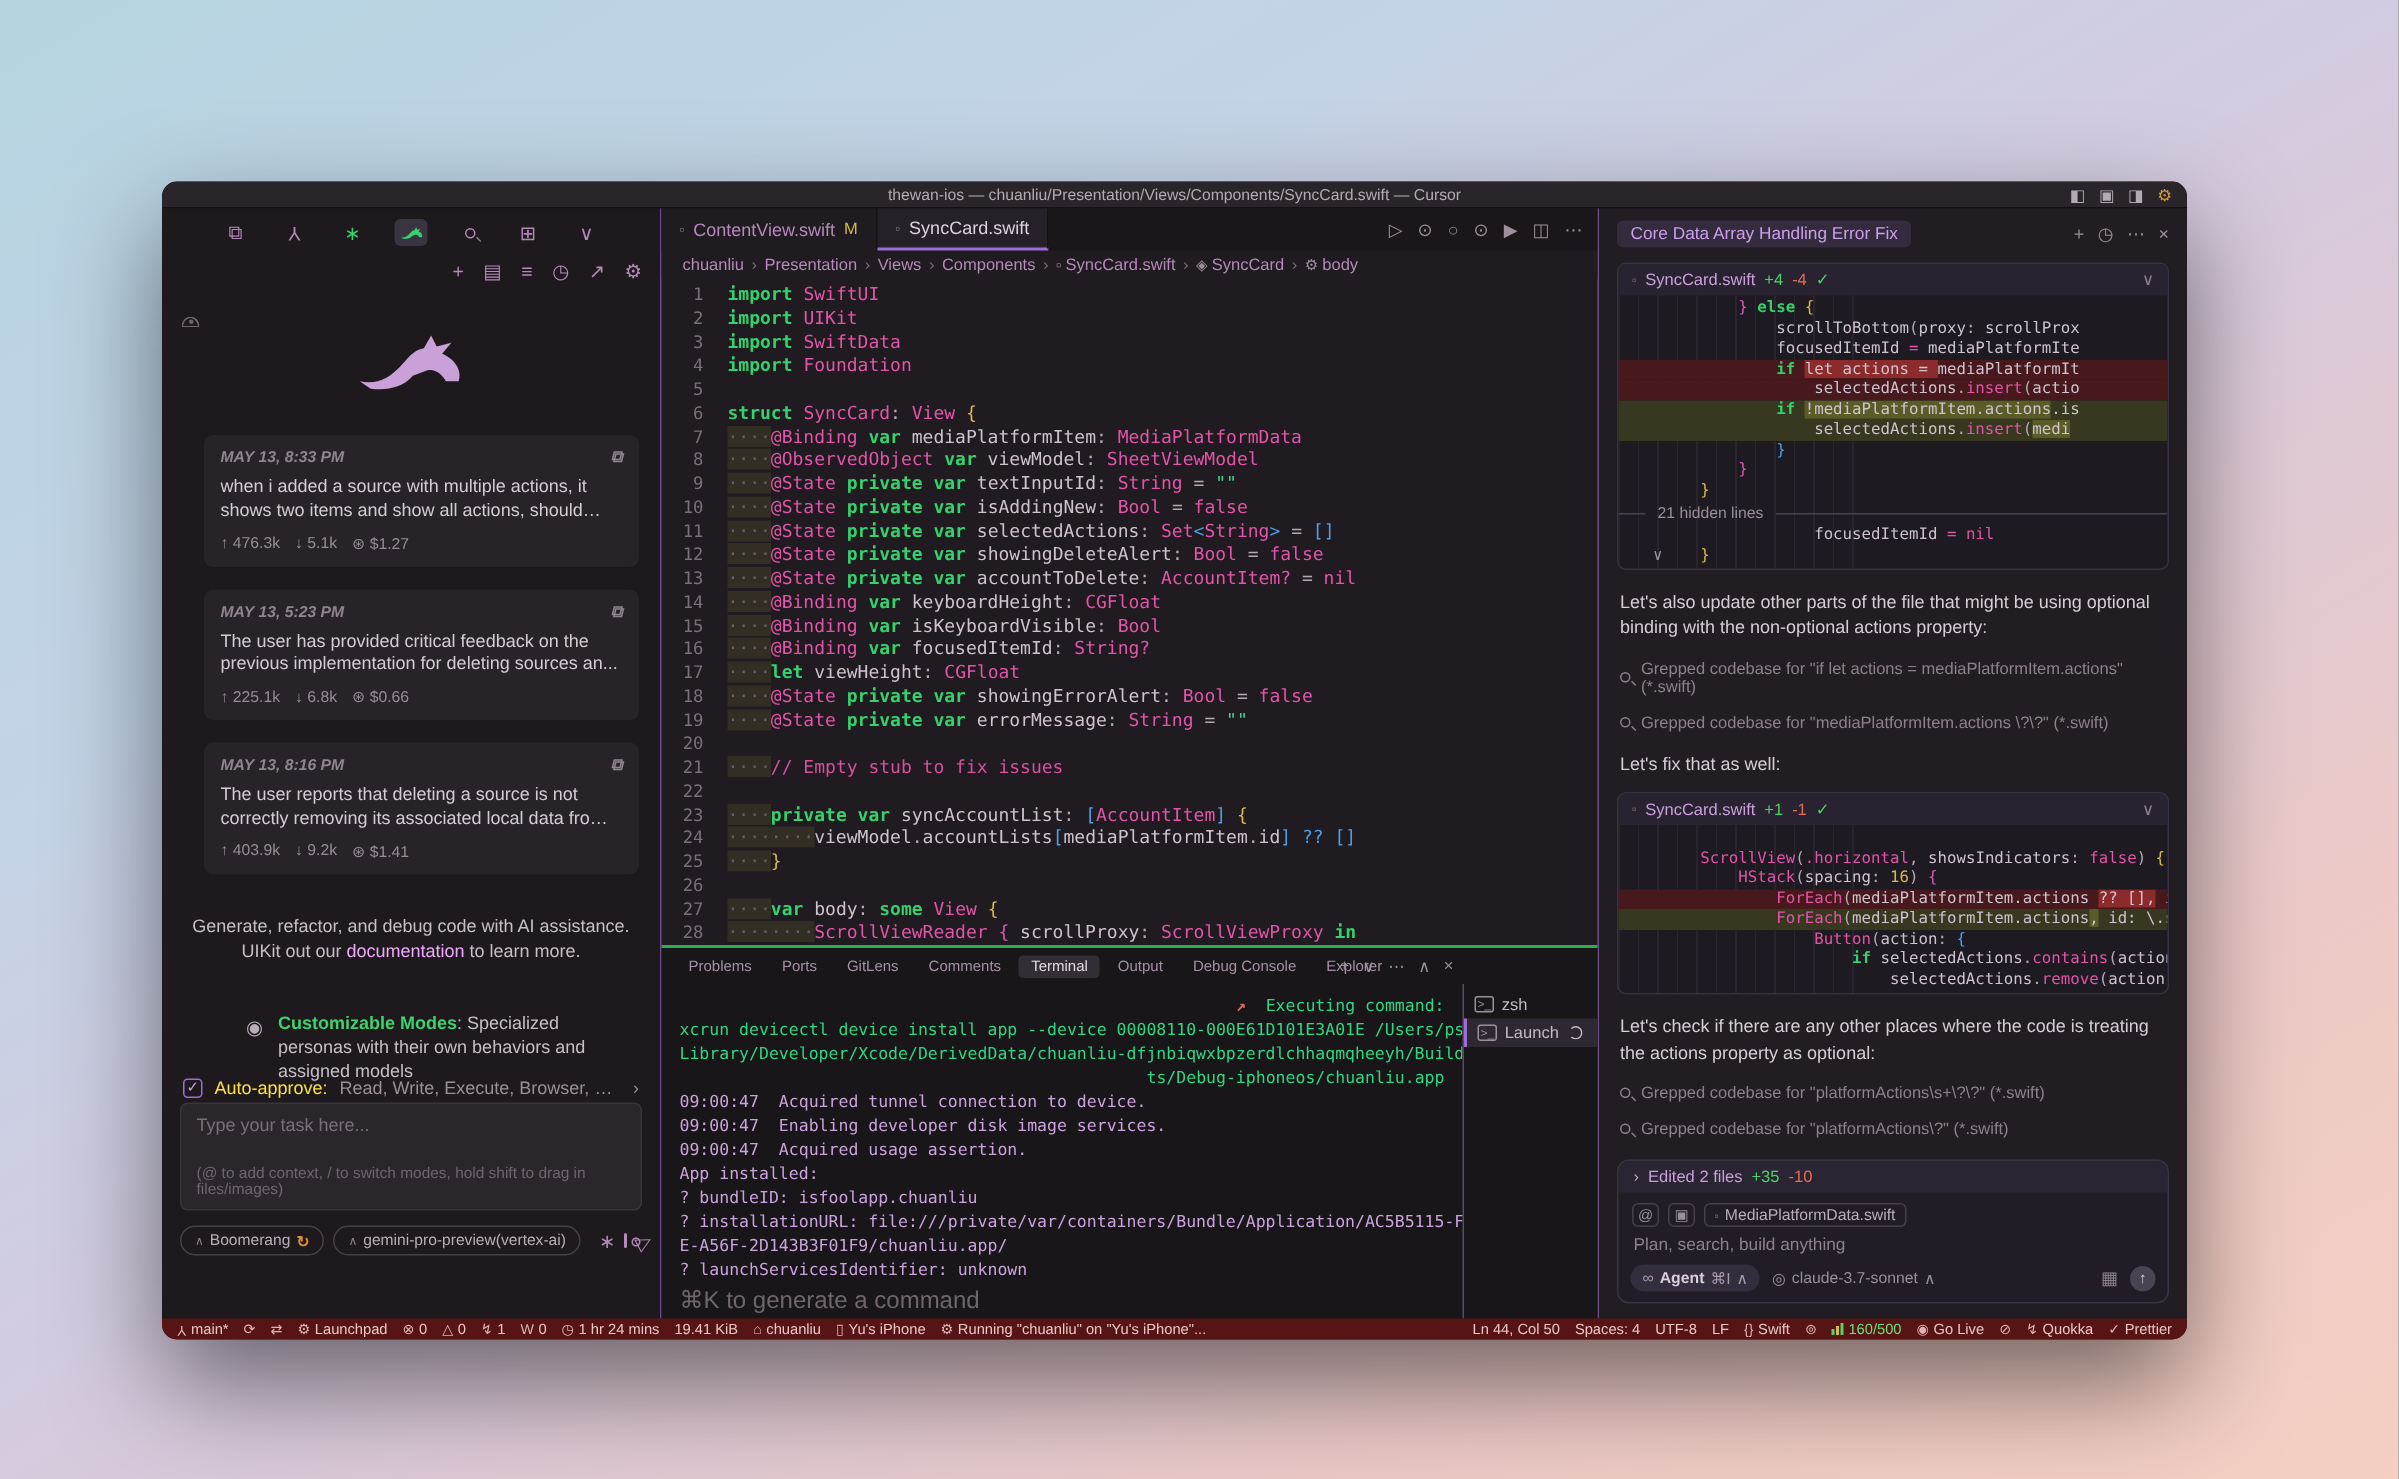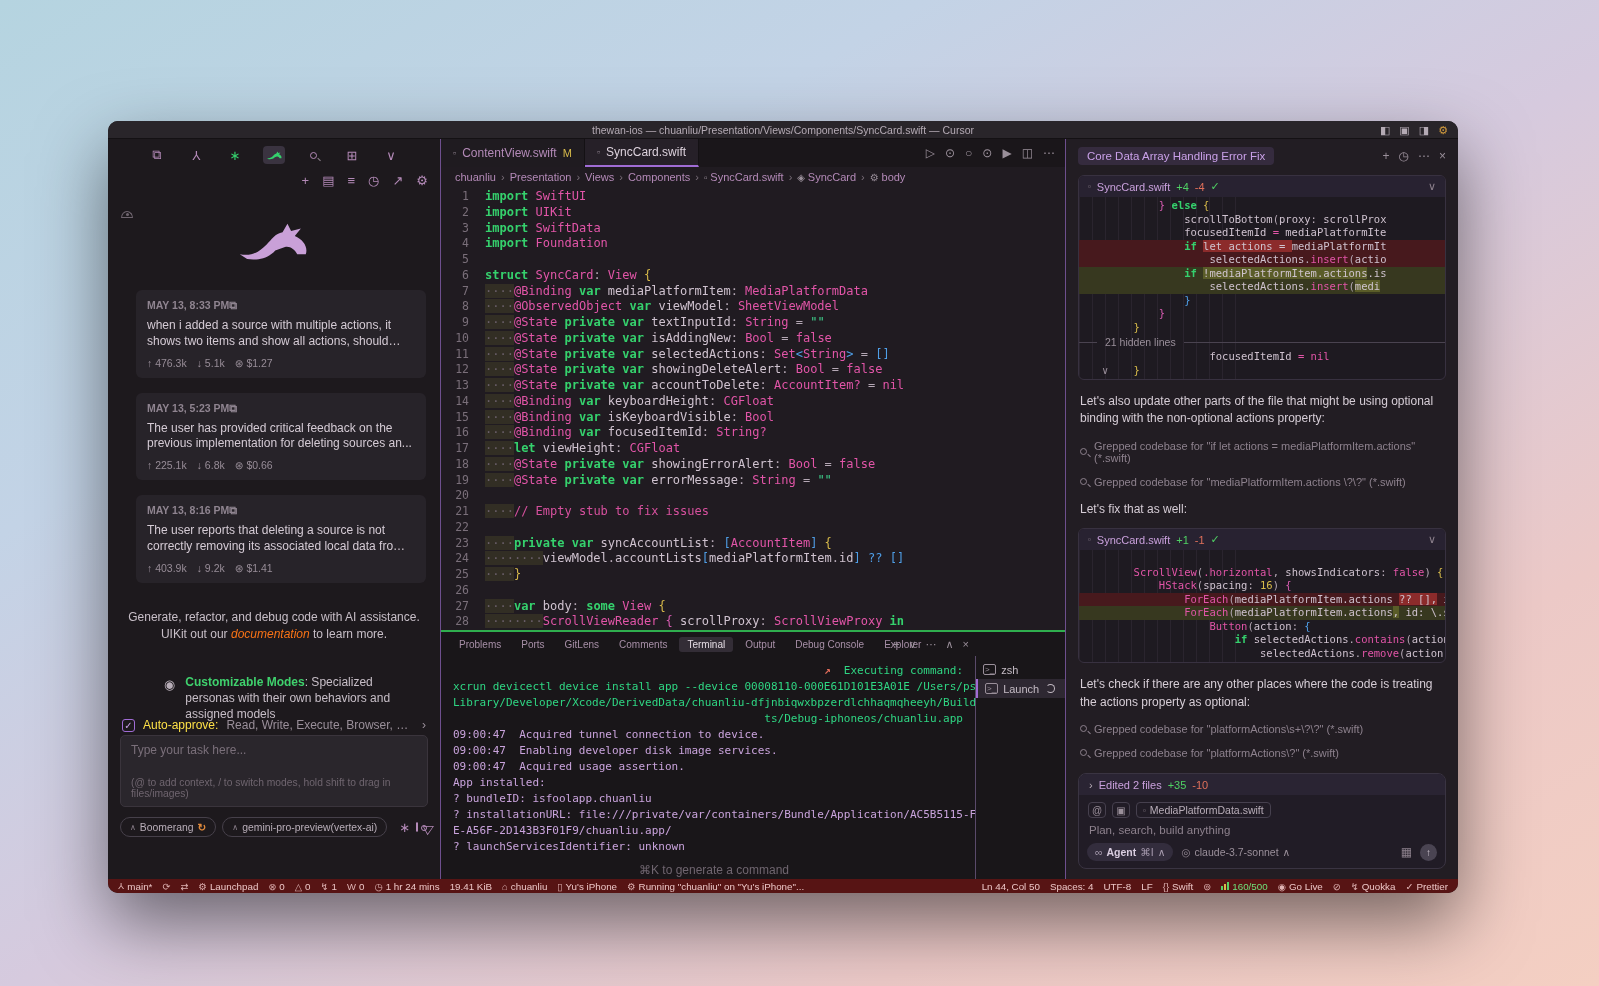--- a/index.html
+++ b/index.html
@@ -20,26 +20,26 @@
   .roo-row1{display:flex;justify-content:center;gap:17px;margin-top:7px;align-items:center;}
   .roo-row1 .ai{width:22px;height:18px;display:flex;align-items:center;justify-content:center;color:#b48ab8;font-size:13px;border-radius:4px;}
   .roo-row1 .ai.green{color:#35d16d;}
   .roo-row1 .ai.active{background:#3a3340;}
   .roo-row2{display:flex;justify-content:flex-end;gap:13px;margin-top:9px;padding-right:12px;color:#b48ab8;font-size:13px;}
   .eye{position:absolute;left:13px;top:72px;width:12px;height:7px;border:1px solid #6f656f;border-radius:50%/100% 100% 0 0;}
   .eye::after{content:"";position:absolute;left:4px;top:1px;width:3px;height:3px;border-radius:50%;background:#6f656f;}
   .roo-logo{display:flex;justify-content:center;margin-top:32px;}
   .hist{margin:26px 14px 0 28px;display:flex;flex-direction:column;gap:15px;}
   .hcard{background:#272329;border-radius:6px;padding:9px 11px;cursor:pointer;}
-  .hdate{font-size:10.5px;font-weight:bold;color:#8f8490;display:flex;}
+  .hdate{font-size:10.5px;font-weight:bold;color:#8f8490;display:flex;justify-content:space-between;font-style:italic;}
   .hcopy{color:#8f8490;font-size:11px;}
   .hprev{margin-top:6px;font-size:12px;line-height:1.32;color:#d5cbd5;display:-webkit-box;-webkit-line-clamp:2;-webkit-box-orient:vertical;overflow:hidden;}
   .hstats{margin-top:7px;font-size:10.5px;color:#978c97;display:flex;gap:10px;align-items:center;}
   .welcome{margin:26px 18px 0;text-align:center;font-size:12px;line-height:1.45;color:#c7bec7;}
-  .welcome .link{color:#f97316;font-style:italic;}
+  .welcome .link{color:#f0abfc;}
   .features{margin:30px 30px 0 56px;display:flex;flex-direction:column;gap:15px;}
   .feat{display:flex;gap:10px;font-size:12px;line-height:1.35;color:#c7bec7;}
   .feat .ficon{color:#b8aeb8;font-size:13px;margin-top:2px;}
   .feat b{color:#3fd16d;font-weight:bold;}
   .approve{position:absolute;left:0;right:0;bottom:147px;padding:0 14px;display:flex;align-items:center;gap:8px;font-size:12px;}
   .cbx{width:13px;height:13px;border-radius:3px;border:1px solid #a06cd5;color:#c9a0e8;font-size:10px;display:flex;align-items:center;justify-content:center;flex:none;}
   .approve .al{color:#fde047;white-space:nowrap;}
   .approve .av{color:#9a8f9a;white-space:nowrap;overflow:hidden;text-overflow:ellipsis;flex:1;}
   .approve .chev{color:#9a8f9a;}
   .taskbox{position:absolute;left:12px;right:12px;bottom:72px;height:72px;background:#2a262c;border:1px solid #3a343c;border-radius:5px;padding:7px 10px;display:flex;flex-direction:column;justify-content:space-between;}
@@ -82,21 +82,21 @@
   .ttab.active{background:#332d36;color:#e3dbe3;}
   .term-acts{position:absolute;right:96px;top:0;height:24px;display:flex;align-items:center;gap:9px;color:#9a8f9a;font-size:11px;}
   .term-body{flex:1;display:flex;overflow:hidden;}
   .term-out{flex:1;padding:7px 12px;font-family:"DejaVu Sans Mono",monospace;font-size:11px;line-height:16px;white-space:pre;overflow:hidden;}
   .tl-cmd{color:#2fd683;text-align:right;}.tl-log{color:#c9a3dc;}.tl-rocket{color:#e06c5a;font-weight:bold;}
   .sessions{width:90px;flex:none;border-left:1px solid #5a4a6a;padding-top:4px;}
   .sess{height:19px;display:flex;align-items:center;gap:5px;padding:0 7px;font-size:11px;color:#c3bac3;position:relative;}
   .sess .sic{font-size:8px;color:#9a8f9a;border:1px solid #9a8f9a;border-radius:2px;padding:0 1px;line-height:9px;}
   .sess.active{background:#2e2832;border-left:2px solid #a06cd5;}
   .spinner{width:9px;height:9px;border:1.5px solid #c3bac3;border-left-color:transparent;border-radius:50%;margin-left:2px;}
-  .term-hint{position:absolute;bottom:2px;left:12px;right:90px;text-align:center;font-size:12px;color:#6f656f;}
+  .term-hint{position:absolute;bottom:2px;left:12px;right:90px;font-size:16px;color:#6f656f;}
   
   .chat{flex:1;background:#221d23;position:relative;overflow:hidden;padding:0 12px;}
   .chat-head{margin-top:8px;display:flex;align-items:center;}
   .chat-title{background:#352b3e;border-radius:4px;padding:3px 9px;font-size:11.5px;color:#c9a0e8;}
   .chat-hicons{margin-left:auto;display:flex;gap:9px;color:#9a8f9a;font-size:12px;}
   .dcard{margin-top:10px;border:1px solid #383140;border-radius:6px;background:#1e1a21;overflow:hidden;}
   .dhead{height:21px;background:#282231;display:flex;align-items:center;gap:6px;padding:0 9px;font-size:11px;}
   .dhead .ficon{font-size:8px;color:#8d818d;}
   .dhead .fname{color:#c9a0dc;}
   .dhead .plus{color:#4fd164;}.dhead .minus{color:#e0705a;}.dhead .check{color:#4fd164;}

